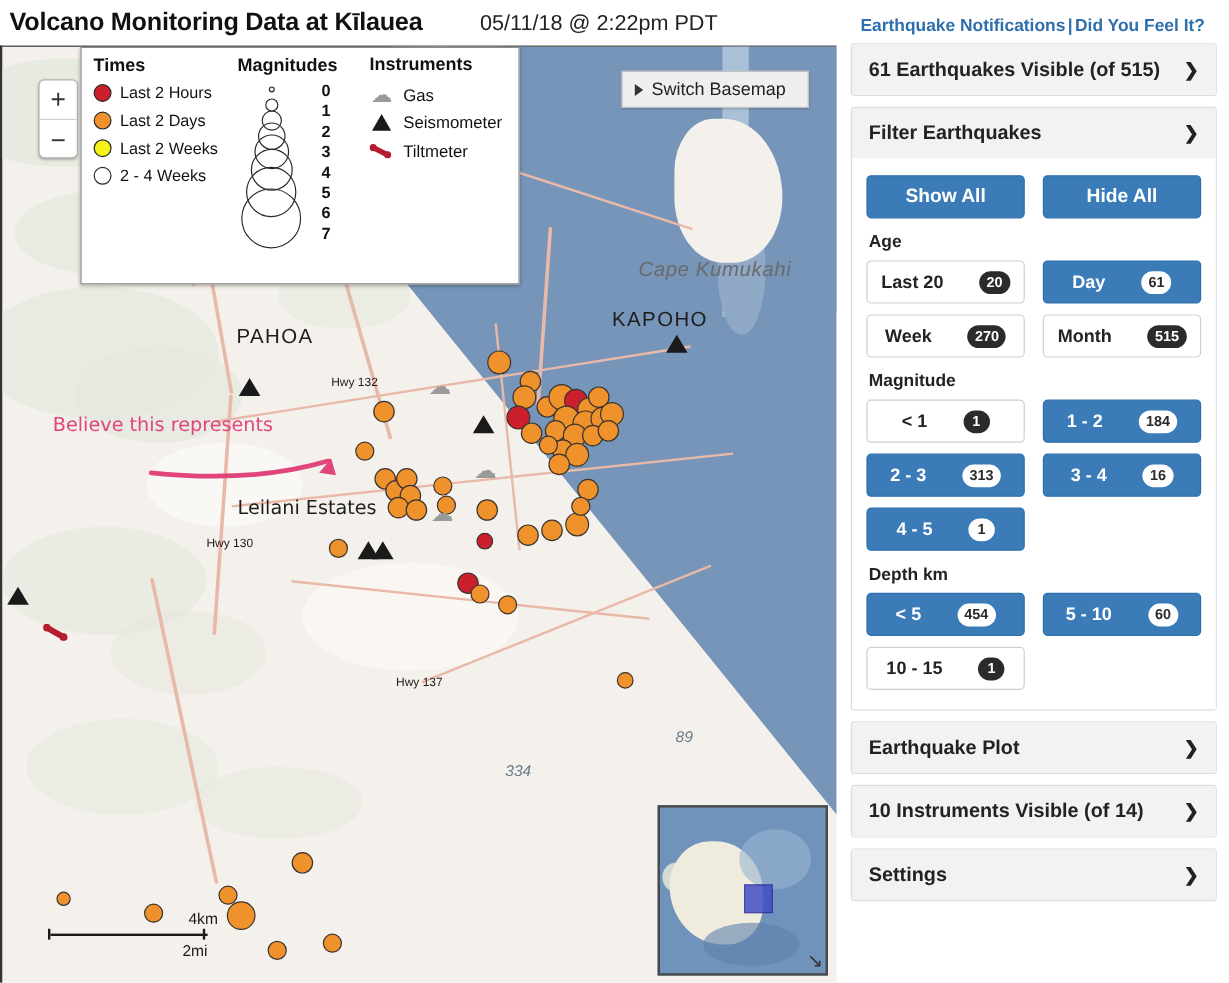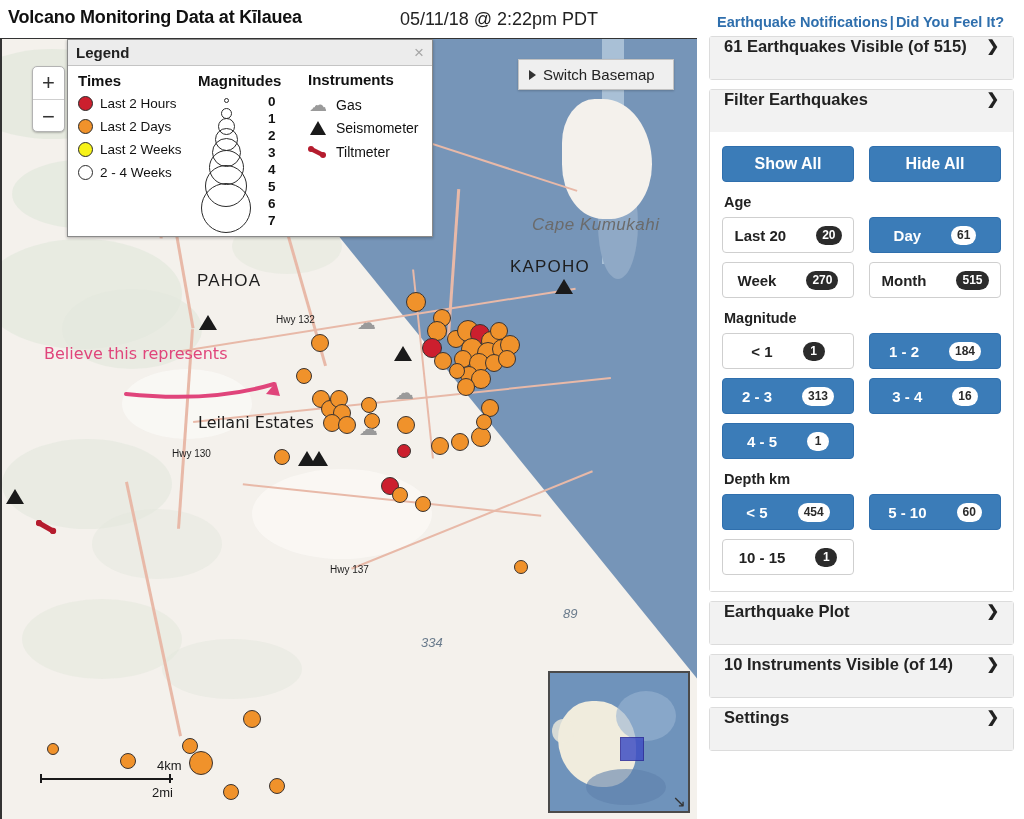--- a/index.html
+++ b/index.html
@@ -12,21 +12,21 @@
   }
   #app { position: relative; width: 1024px; height: 819px; }
 
   
   #titlebar {
     position: absolute; left: 0; top: 0; width: 697px; height: 38px;
     background: #ffffff;
   }
   #app-title {
     position: absolute; left: 8px; top: 7px;
-    font-size: 18px; font-weight: bold; color: #111; letter-spacing: -0.2px;
+    font-size: 21px; font-weight: bold; color: #111; letter-spacing: -0.2px;
     white-space: nowrap;
   }
   #timestamp {
     position: absolute; left: 400px; top: 9px;
     font-size: 18px; color: #222; white-space: nowrap;
   }
 
   
   #map {
     position: absolute; left: 0; top: 38px; width: 697px; height: 781px;
@@ -145,21 +145,21 @@
   }
   #notif-links { padding: 14px 8px 6px 8px; font-size: 14.5px; font-weight: bold; }
   #notif-links a { color: #2f6fad; text-decoration: none; cursor: pointer; }
   #notif-links .sep { color: #2f6fad; padding: 0 2px; }
 
   .panel {
     background: #fbfbfb; border: 1px solid #dcdcdc; border-radius: 3px;
     margin-bottom: 9px;
   }
   .panel-head {
-    height: 42px; display: flex; padding: 0 14px;
+    height: 42px; display: flex; align-items: center; padding: 0 14px;
     font-size: 16.5px; font-weight: bold; color: #222; cursor: pointer;
     background: #f2f2f2;
   }
   .panel-head .chev { margin-left: auto; font-size: 15px; color: #222; }
   .panel-body { background: #ffffff; padding: 14px 12px 16px 12px; }
 
   .btn-row { display: flex; gap: 15px; margin-bottom: 12px; }
   .big-btn {
     flex: 1; height: 36px; border-radius: 4px; border: 1px solid #2f6fad;
     background: #3b7cb8; color: #fff; font-size: 16px; font-weight: bold;
@@ -324,24 +324,20 @@
       <div class="zbtn">+</div>
       <div class="zbtn">−</div>
     </div>
 
     <div id="basemap-btn">
       <span class="tri"></span>
       <span>Switch Basemap</span>
     </div>
 
     <div id="legend">
-      <div id="legend-head">
-        <span id="legend-title">Legend</span>
-        <span id="legend-close">×</span>
-      </div>
       <div id="legend-body">
         <div class="lg-col-head" style="left:10px;top:6px;">Times</div>
         <div class="lg-col-head" style="left:130px;top:6px;">Magnitudes</div>
         <div class="lg-col-head" style="left:240px;top:5px;">Instruments</div>
         <div id="legend-times">
             <div class="lg-row" style="left: 10px; top: 30px;">
               <span class="lg-dot" style="background: rgb(204, 31, 46);"></span>
               <span>Last 2 Hours</span>
             </div>
             <div class="lg-row" style="left: 10px; top: 53px;">

